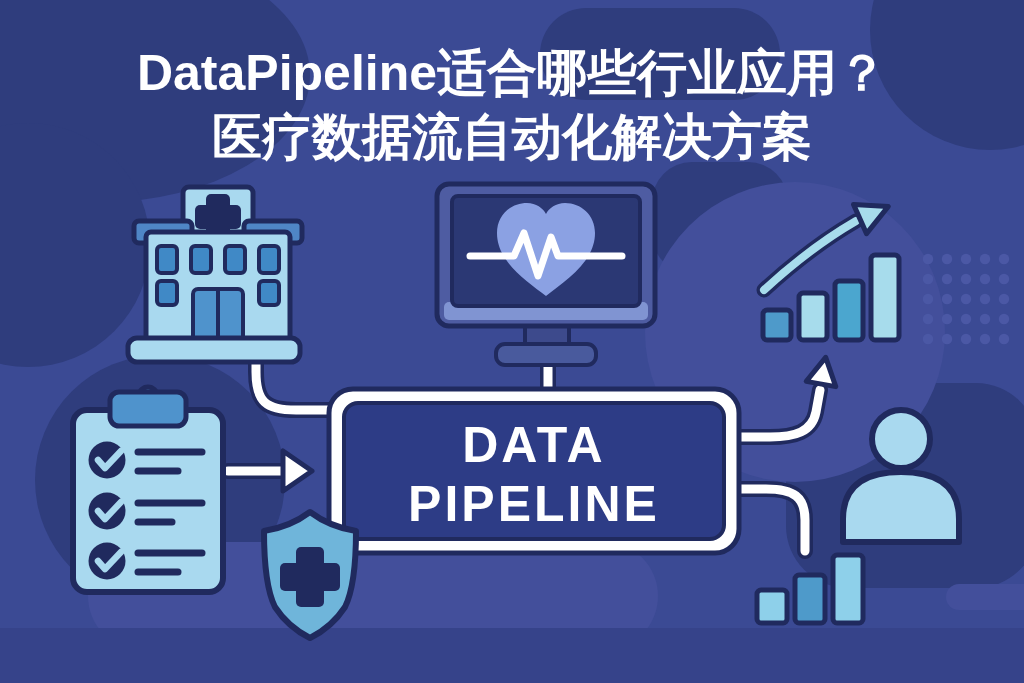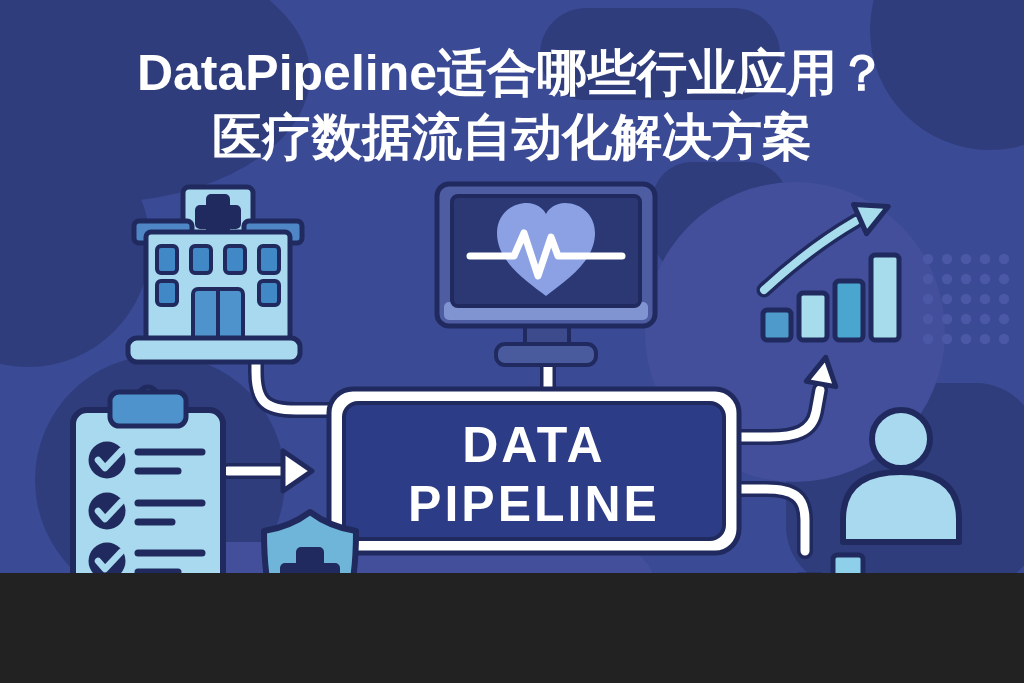--- a/index.html
+++ b/index.html
@@ -1,17 +1,17 @@
 <!DOCTYPE html>
 <html><head>
 <meta charset="utf-8">
 <style>
   html,body{margin:0;padding:0;background:#222;}
   .canvas{
-    width:1024px;height:573px;position:relative;overflow:hidden;
+    width:1024px;height:683px;position:relative;overflow:hidden;
     font-family:"Liberation Sans","DejaVu Sans",sans-serif;
     background:#3b4a94;
   }
   svg{display:block;}
   text{font-family:"Liberation Sans","DejaVu Sans",sans-serif;}
   .title-text{font-weight:bold;fill:#ffffff;}
   .box-text{font-weight:bold;fill:#ffffff;letter-spacing:3px;}
 </style>
 </head>
 <body>

